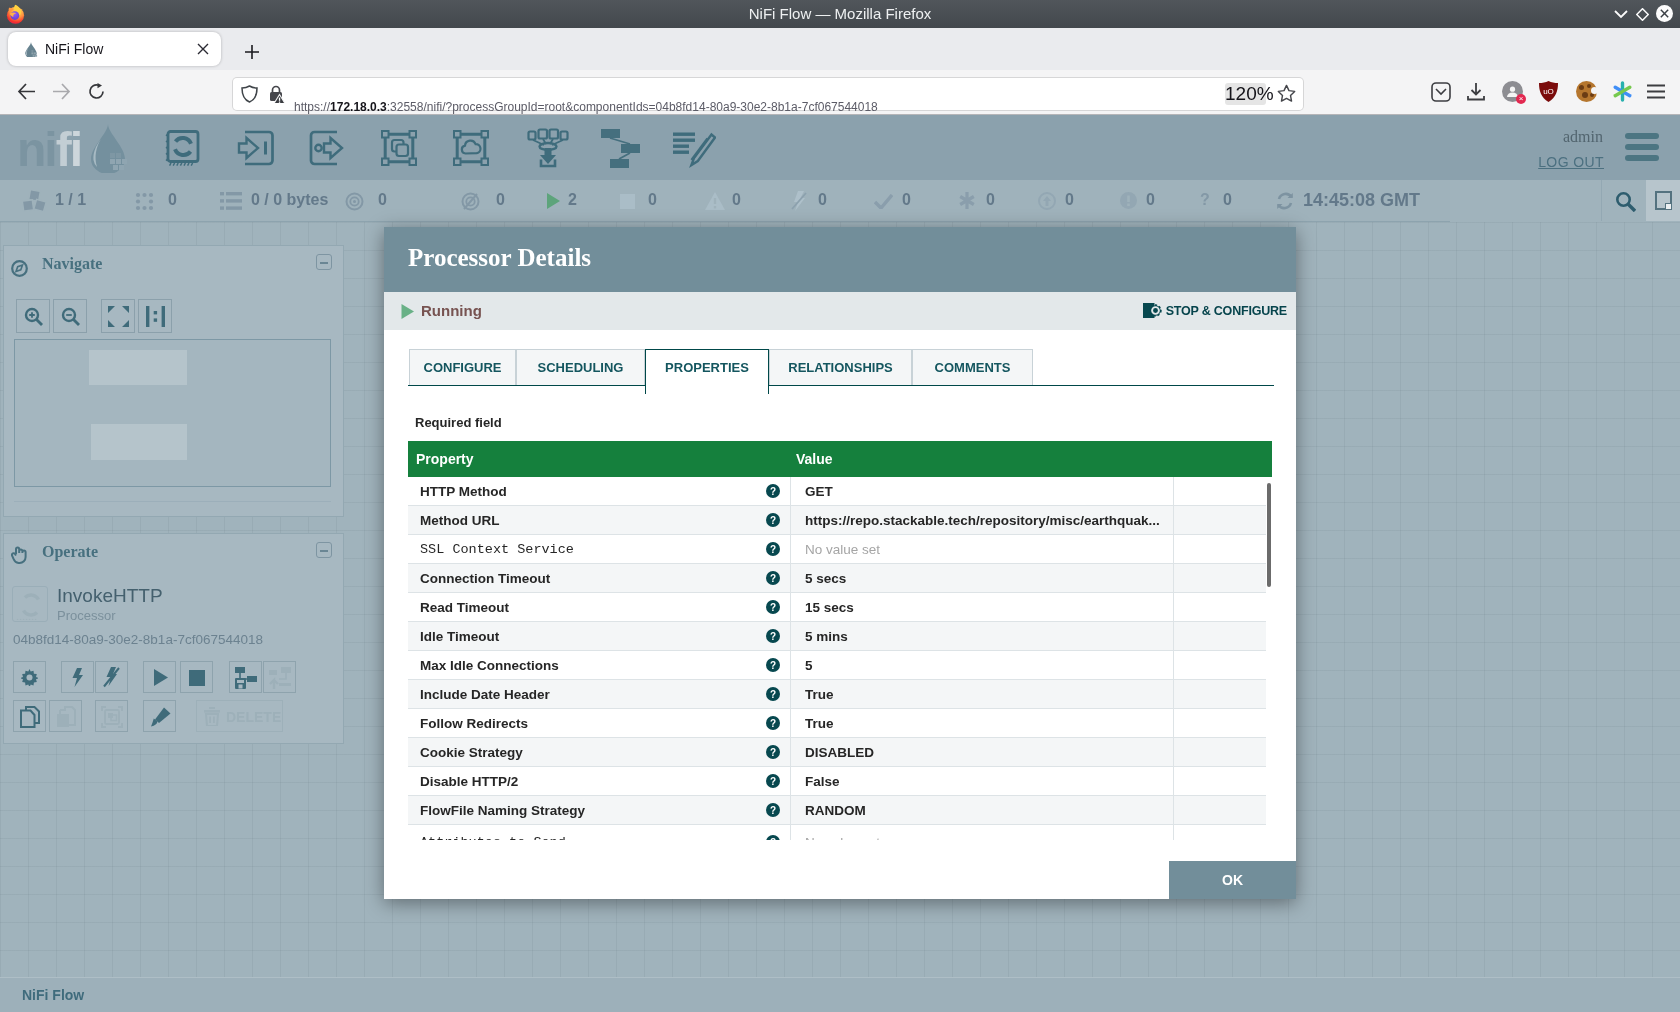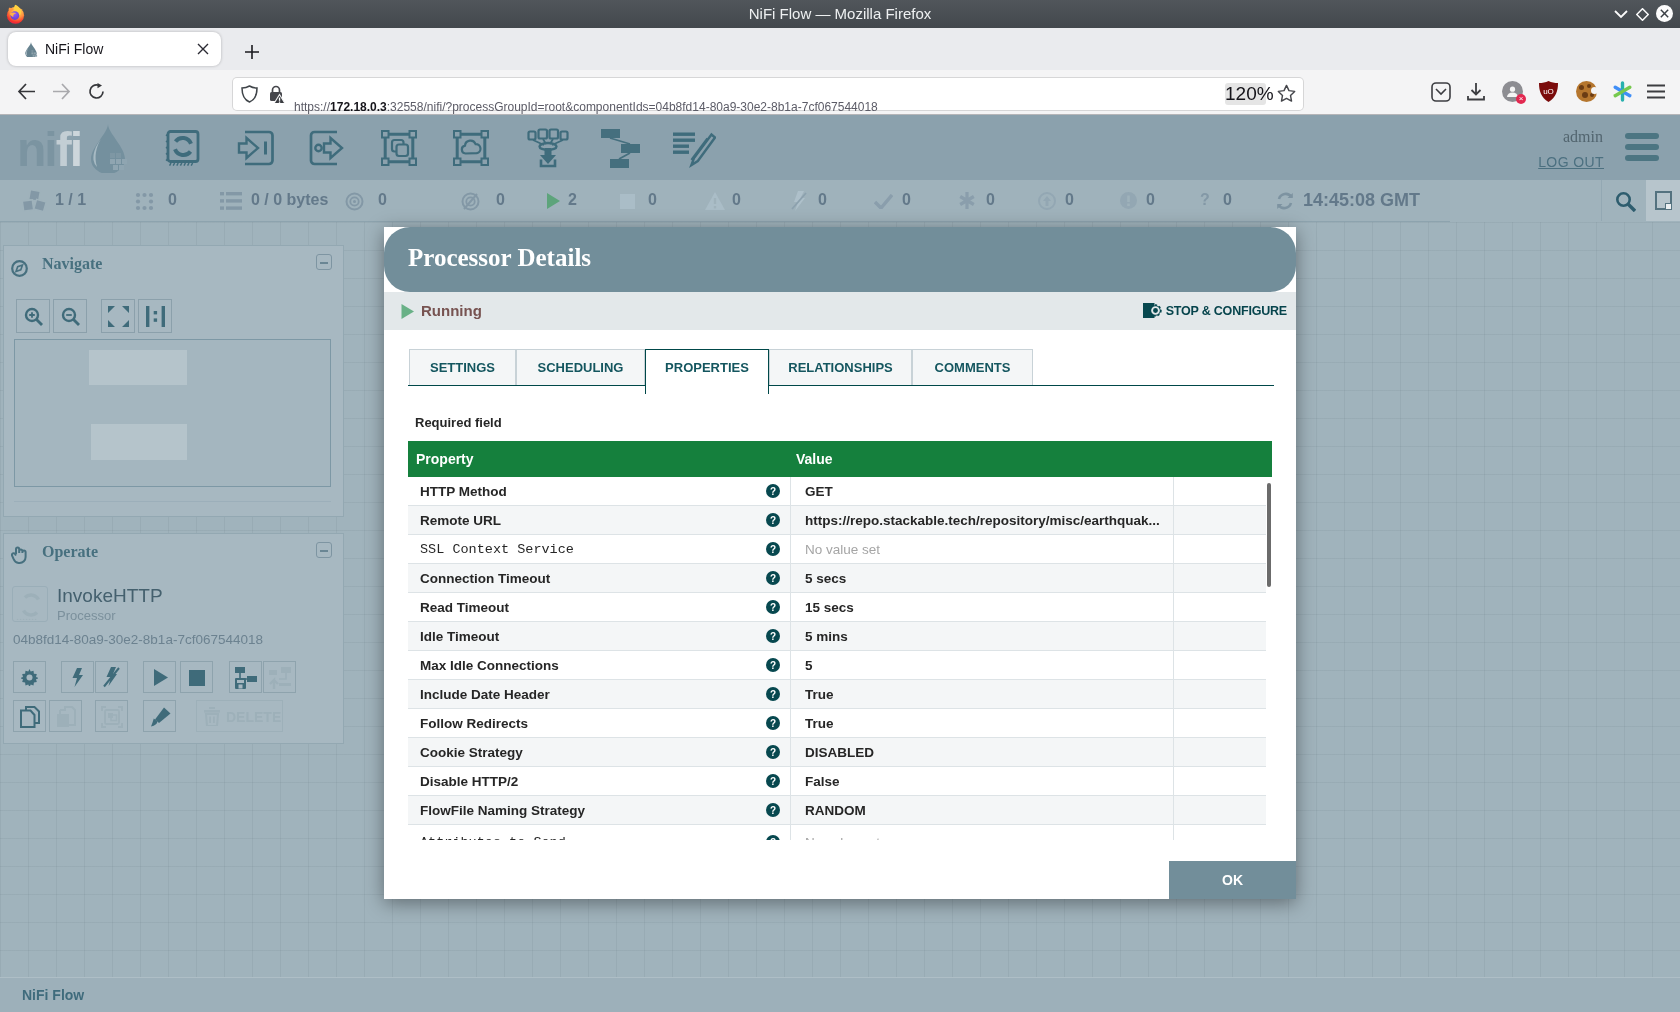--- a/index.html
+++ b/index.html
@@ -50,21 +50,21 @@
   border:1px solid #7e95a2; border-radius:3px; }
 .collapse-btn::after { content:""; position:absolute; left:3px; right:3px; top:7px;
   border-top:2px solid #6a8694; }
 .nav-btn { position:absolute; width:34px; height:34px; border:1px solid #8ba0ab; }
 .op-btn { position:absolute; width:33px; height:32px; border:1px solid #8ea3ad; }
 
 
 #overlay-shadow { position:absolute; left:384px; top:227px; width:912px; height:672px;
   box-shadow:0 4px 18px rgba(0,0,0,0.4); }
 #modal { position:absolute; left:384px; top:227px; width:912px; height:672px; background:#fff; }
-#modal-header { position:absolute; left:0; top:0; width:912px; height:65px; background:#728e9a;border-radius:26px; }
+#modal-header { position:absolute; left:0; top:0; width:912px; height:65px; background:#728e9a; }
 #modal-header .mtitle { position:absolute; left:24px; top:17px; color:#fff;
   font-family:"Liberation Serif",serif; font-weight:bold; font-size:25px; }
 #modal-status { position:absolute; left:0; top:65px; width:912px; height:38px; background:#e3e8ea; }
 #modal-status .running { position:absolute; left:37px; top:10px; font-size:15px; font-weight:bold; color:#775351; }
 #stopcfg { position:absolute; right:9px; top:11px; display:flex; align-items:center; white-space:nowrap; font-size:12.5px; letter-spacing:-0.2px; font-weight:bold; color:#06444c; }
 
 .tab-btn { position:absolute; top:122px; height:37px; background:#f4f6f7; border:1px solid #c8d2d7;
   text-align:center; font-size:13px; font-weight:bold; color:#14565f; line-height:36px; }
 .tab-active { background:#fff; border:1px solid #004849; border-bottom:none; height:45px; z-index:3; }
 #tabline { position:absolute; left:24px; top:158px; width:866px; height:1px; background:#004849; }
@@ -598,21 +598,21 @@
           <svg style="margin-right:3px;" width="20" height="16" viewBox="0 0 20 16">
         <rect x="0" y="0" width="11.5" height="15" fill="#07484f"></rect>
         <g transform="translate(12.5,7.5)">
           <circle r="5.2" fill="#07484f" stroke="#07484f" stroke-width="2" stroke-dasharray="2 1.9"></circle>
           <circle r="3.4" fill="none" stroke="#e3e8ea" stroke-width="1.9"></circle>
         </g>
       </svg>
           <span>STOP &amp; CONFIGURE</span>
         </div>
     </div>
-    <div class="tab-btn" style="left:25px; width:107px;">SETTINGS</div>
+    <div class="tab-btn" style="left:25px; width:107px;">CONFIGURE</div>
     <div class="tab-btn" style="left:132px; width:129px;">SCHEDULING</div>
     <div class="tab-btn tab-active" style="left:261px; width:124px;">PROPERTIES</div>
     <div class="tab-btn" style="left:385px; width:143px;">RELATIONSHIPS</div>
     <div class="tab-btn" style="left:528px; width:121px;">COMMENTS</div>
     <div id="tabline"></div>
     <div id="reqfield">Required field</div>
 
     <div id="ptable">
       <div class="thead">
         <span style="left:8px;">Property</span>
@@ -620,21 +620,21 @@
       </div>
       <div id="rows">
         <div class="prow">
             <span class="pname">HTTP Method</span>
             <span class="phelp">?</span>
             <span class="pval">GET</span>
             <span class="colsep1"></span>
             <span class="colsep2"></span>
           </div>
         <div class="prow alt">
-            <span class="pname">Remote URL</span>
+            <span class="pname">Method URL</span>
             <span class="phelp">?</span>
             <span class="pval">https://repo.stackable.tech/repository/misc/earthquak...</span>
             <span class="colsep1"></span>
             <span class="colsep2"></span>
           </div>
         <div class="prow">
             <span class="pname optional">SSL Context Service</span>
             <span class="phelp">?</span>
             <span class="pval noval">No value set</span>
             <span class="colsep1"></span>

